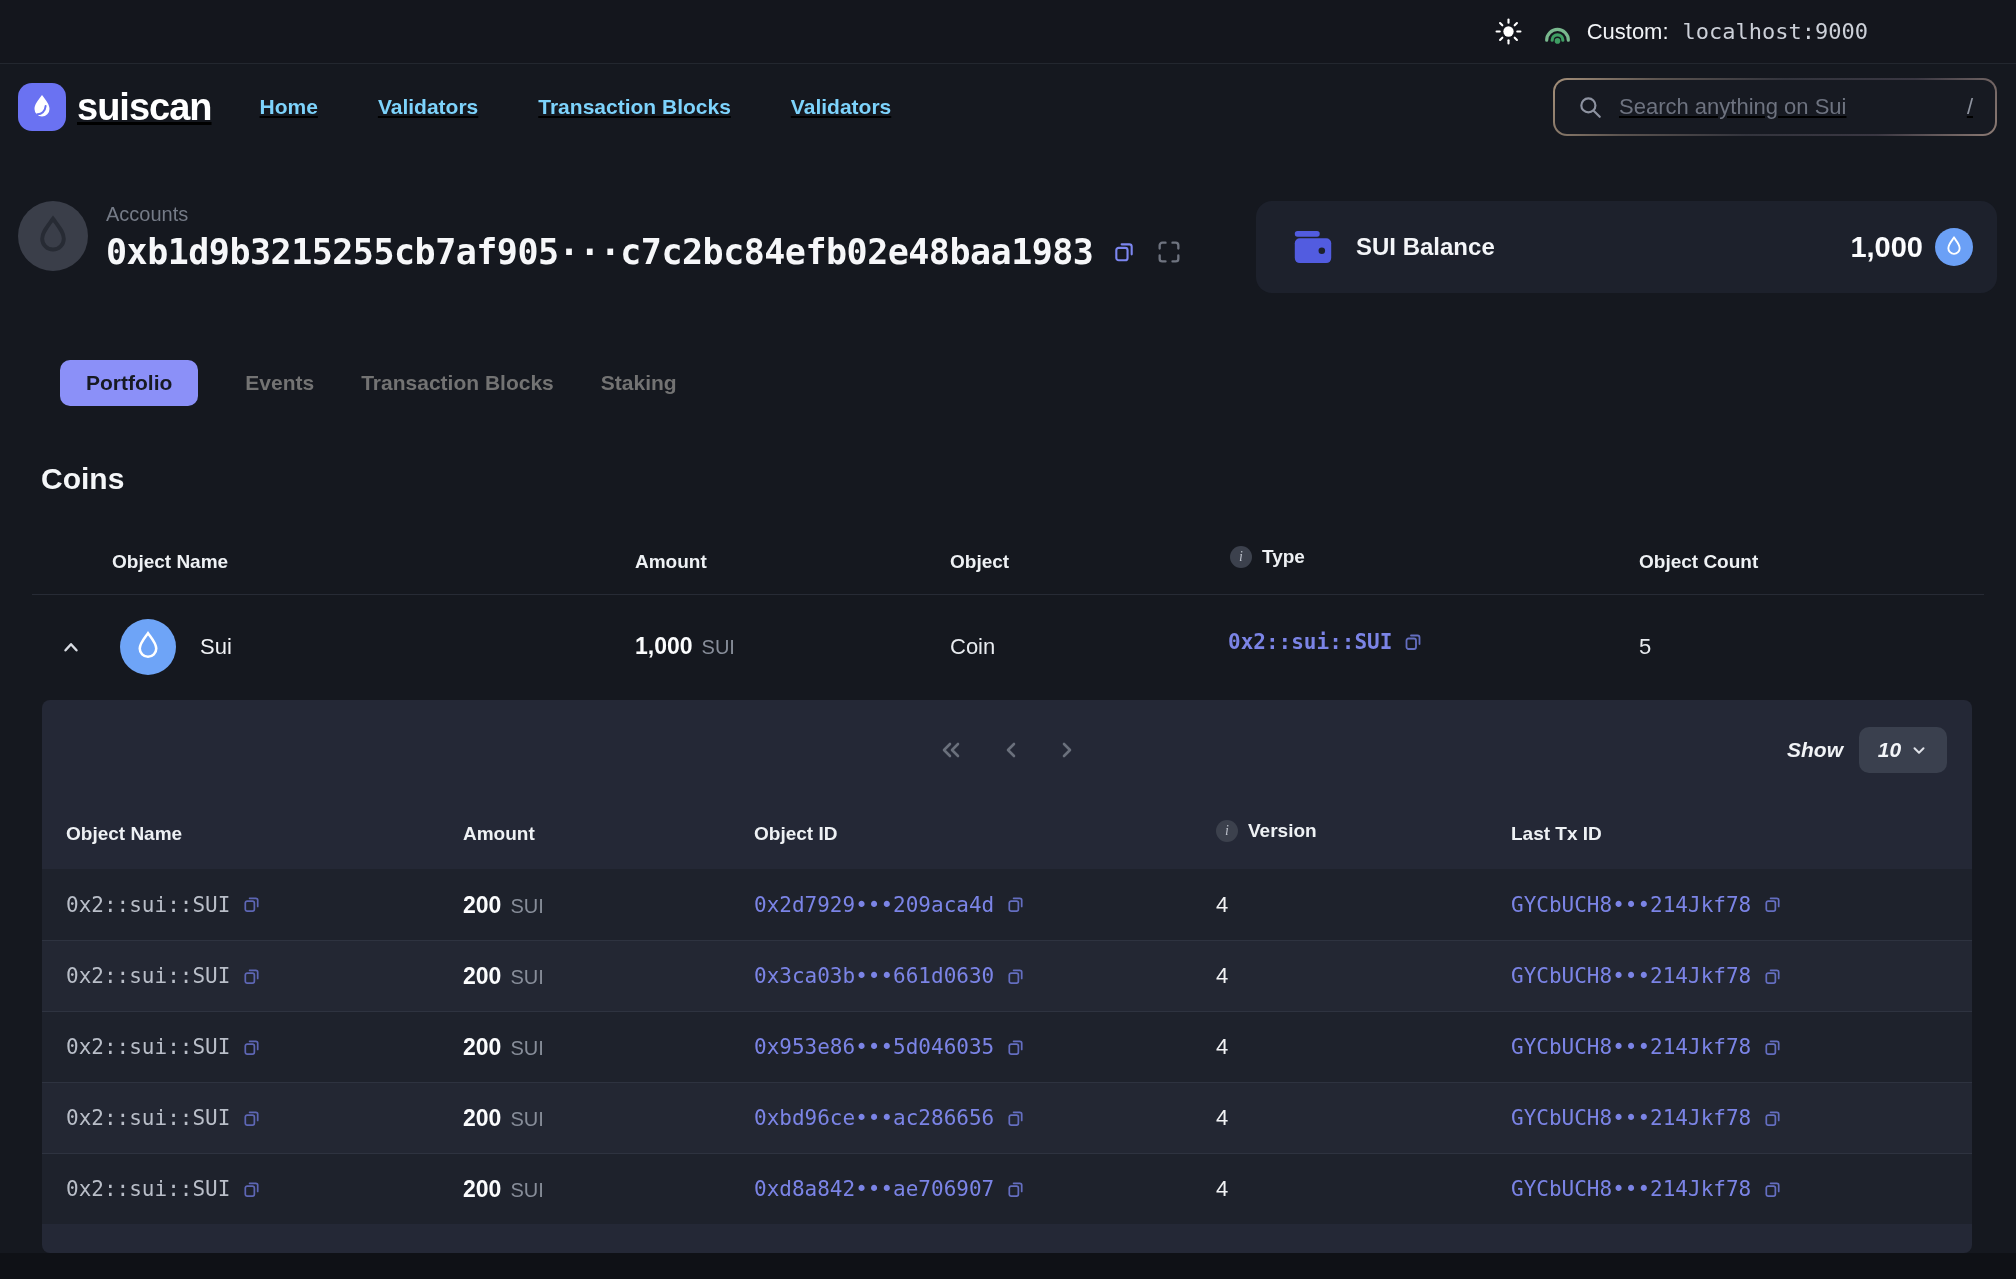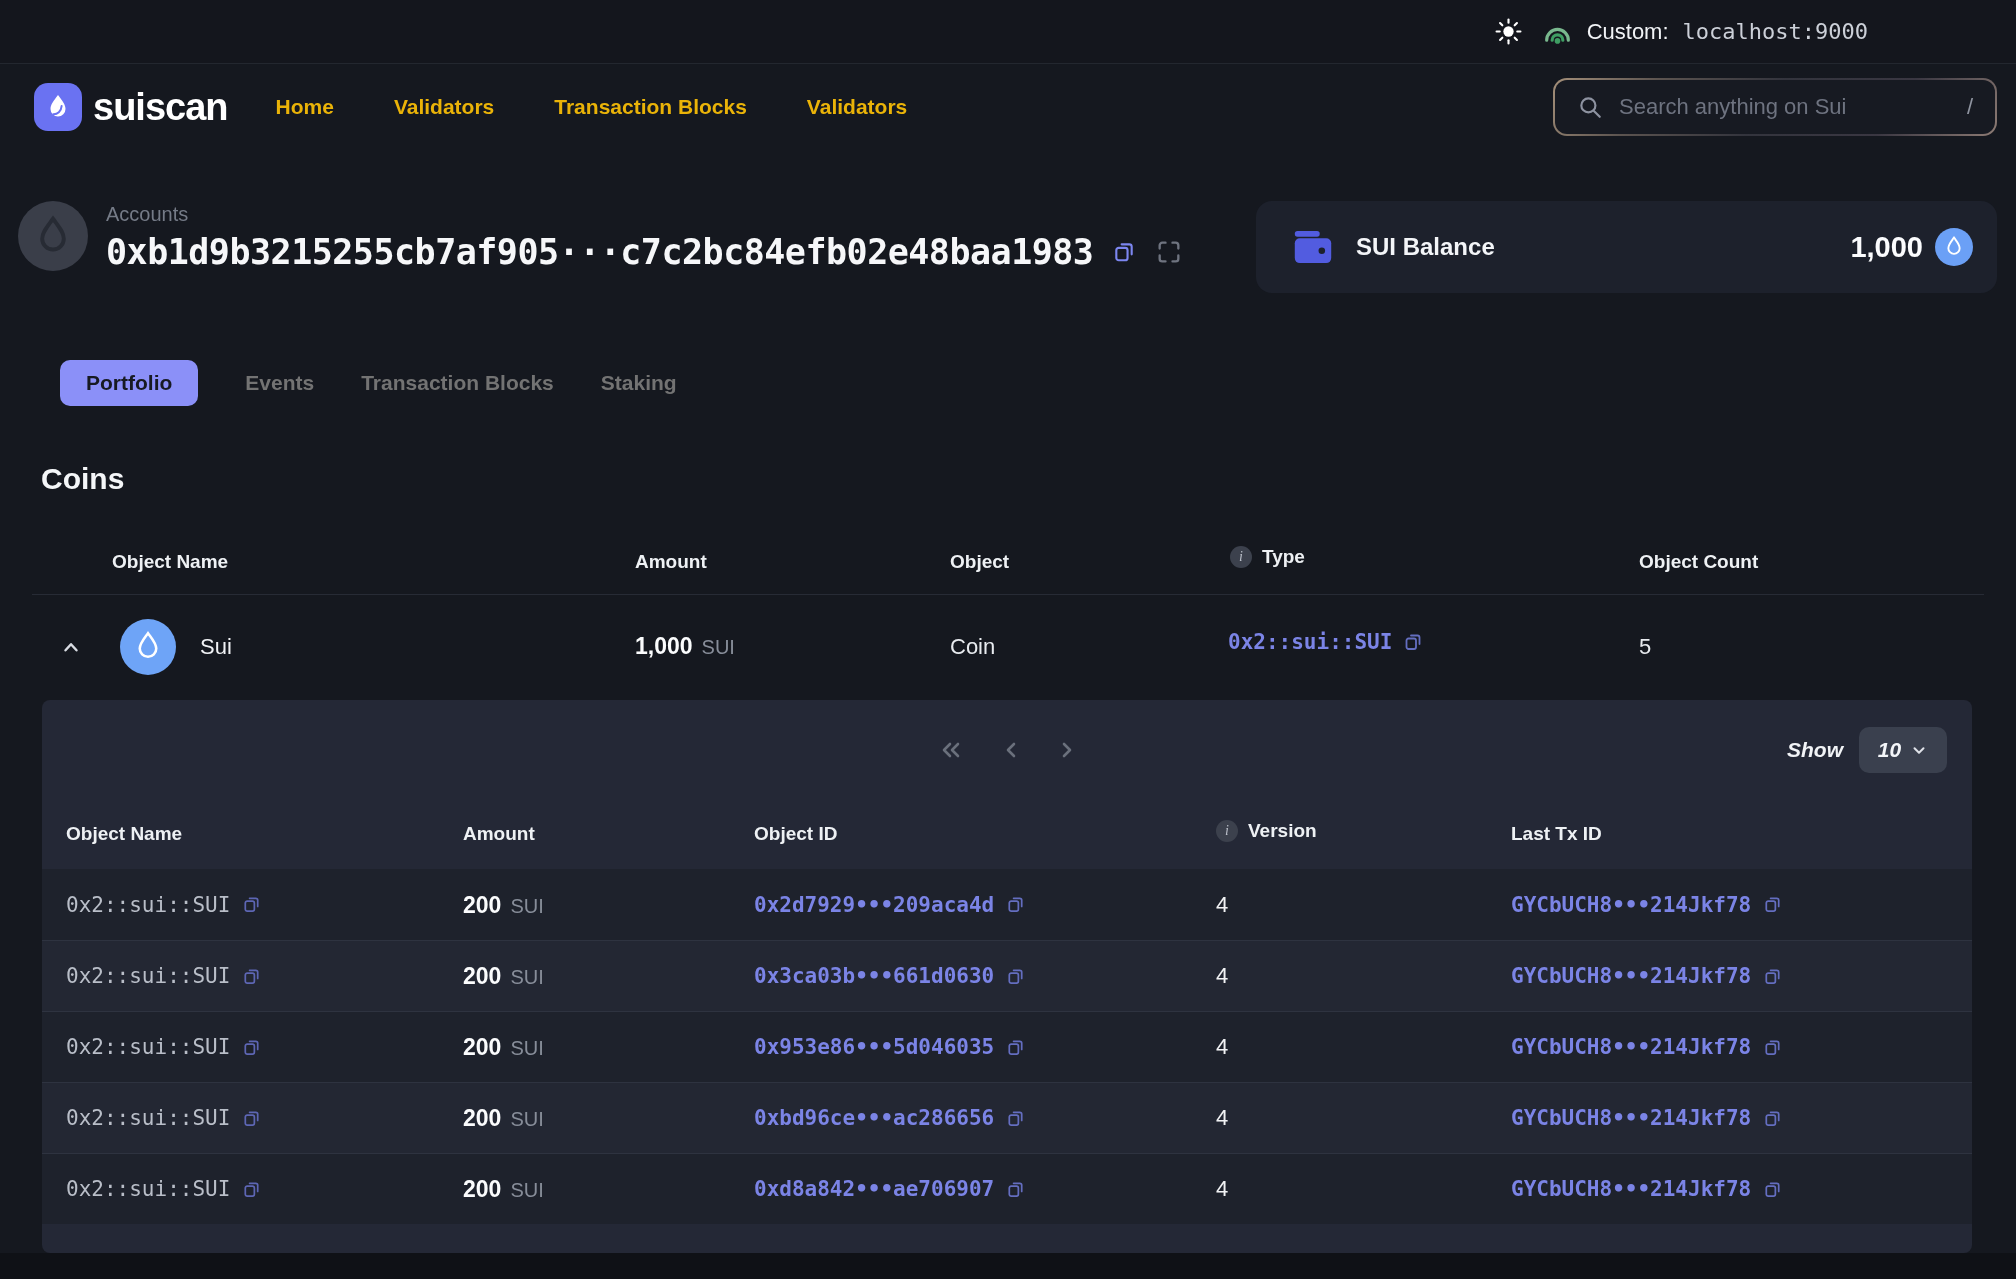--- a/index.html
+++ b/index.html
@@ -13,26 +13,26 @@
             background:#14161d; border-bottom:1px solid #23272f;
             display:flex; align-items:center; justify-content:flex-end;
             padding-right:148px; gap:20px; }
   .theme-btn { display:flex; align-items:center; cursor:pointer; }
   .net-group { display:flex; align-items:center; gap:14px; cursor:pointer; }
   .net-label { color:#f1f3f6; font-size:22px; font-weight:normal; }
   .net-value { color:#ccd0d8; font-size:22px; }
 
   
   .header { position:absolute; top:65px; left:0; width:100%; height:84px;
-            display:flex; align-items:center; padding:0 19px 0 34px; }
+            display:flex; align-items:center; padding:0 19px 0 18px;text-decoration:underline; }
   .logo { width:48px; height:48px; border-radius:14px; background:#6a72f2;
           display:flex; align-items:center; justify-content:center; flex:0 0 auto; }
   .brand { color:#ffffff; font-size:38px; font-weight:bold; letter-spacing:-1px; margin-left:11px; }
   .nav { display:flex; gap:60px; margin-left:48px; }
-  .nav-item { color:#eab308; font-size:21px; font-weight:bold; cursor:pointer; white-space:nowrap; }
+  .nav-item { color:#7dd3fc; font-size:21px; font-weight:bold; cursor:pointer; white-space:nowrap; }
   .search { margin-left:auto; width:444px; height:58px; border-radius:14px;
             border:2px solid transparent;
             background:
               linear-gradient(#171a22,#171a22) padding-box,
               linear-gradient(125deg,#a5907a 0%,#5c5450 22%,#33343d 48%,#3a3742 75%,#8d7b74 100%) border-box;
             display:flex; align-items:center; padding:0 22px; gap:16px; }
   .search-input { flex:1; background:transparent; border:none; outline:none;
                   color:#c6cad2; font-size:22px; font-family:"Liberation Sans",sans-serif; }
   .search-input::placeholder { color:#6e7380; }
   .search-slash { color:#8f94a0; font-size:22px; }
@@ -104,21 +104,21 @@
   .obj-rows { }
   .obj-row { position:relative; height:71px; }
   .obj-row:nth-child(odd) { background:#1e222c; }
   .obj-row:nth-child(even) { background:#232733; }
   .obj-row + .obj-row { border-top:1px solid #2e3340; }
   .cell { position:absolute; top:50%; transform:translateY(-50%); }
   .c-name { left:24px; display:flex; align-items:center; gap:11px; }
   .obj-name-text { color:#b9bec8; font-size:21px; }
   .c-amt { left:421px; display:flex; align-items:baseline; gap:9px; }
   .c-id { left:712px; display:flex; align-items:center; gap:11px; cursor:pointer; }
-  .id-link { color:#7b84e6; font-size:21px; font-weight:bold; }
+  .id-link { color:#7b84e6; font-size:21px; font-weight:normal; }
   .c-ver { left:1174px; color:#f2f3f5; font-size:22px; }
   .c-tx { left:1469px; display:flex; align-items:center; gap:11px; cursor:pointer; }
   .panel-bottom { height:29px; }
 
   .bottom-strip { position:absolute; top:1253px; left:0; width:100%; height:26px; background:#0f1116; }
 
   svg { display:block; }
 </style>
 </head>
 <body>

